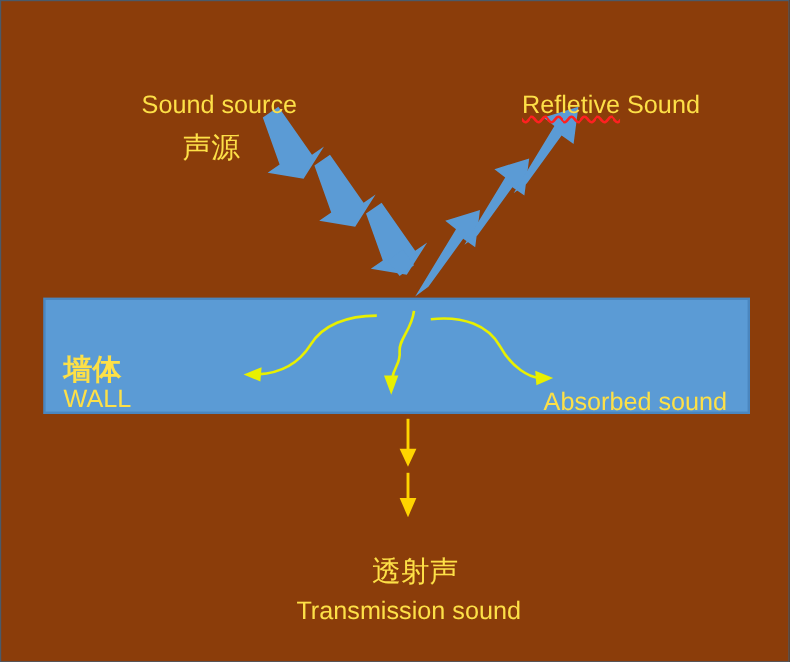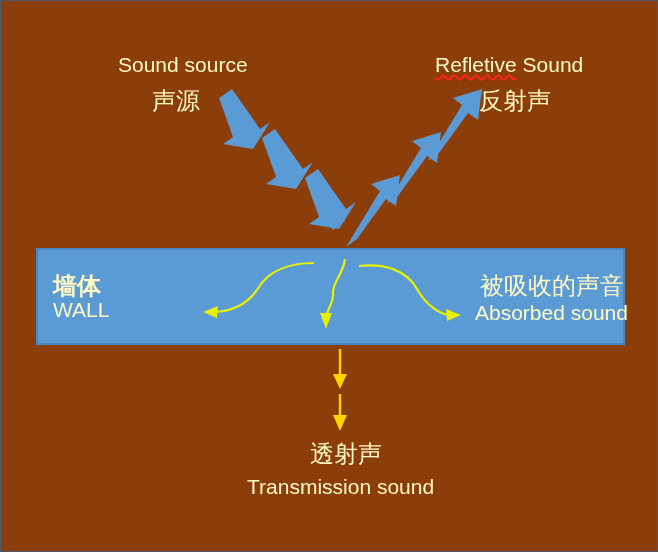--- a/index.html
+++ b/index.html
@@ -19,24 +19,25 @@
   }
   #svg-layer {
     position: absolute;
     left: 0;
     top: 0;
     width: 658px;
     height: 552px;
   }
   .lbl {
     position: absolute;
-    color: #fef9c3;
+    color: #fde047;
     font-family: "Liberation Sans", sans-serif;
     white-space: nowrap;
     line-height: 1.1;
+    margin-top: 23px;
   }
   .lbl-en { font-size: 21px; }
   .lbl-cn { font-size: 24px; }
 
   #label-sound-source-en { left: 117px; top: 52px; }
   #label-sound-source-cn { left: 151px; top: 87px; }
 
   #label-reflective-en {
     left: 434px; top: 52px;
   }
@@ -45,21 +46,21 @@
     text-decoration-skip-ink: none;
     text-underline-offset: 2px;
     text-align: right;
   }
   #label-reflective-cn { left: 478px; top: 87px; }
 
   #label-wall-cn { left: 52px; top: 272px; font-weight: bold; }
   #label-wall-en { left: 52px; top: 297px; text-align: center; }
 
   #label-absorbed-cn { left: 479px; top: 272px; }
-  #label-absorbed-en { left: 474px; top: 300px; }
+  #label-absorbed-en { left: 452px; top: 300px; }
 
   #label-transmission-cn { left: 309px; top: 440px; }
   #label-transmission-en { left: 246px; top: 474px; }
 </style>
 </head>
 <body>
 
 <div id="stage">
 
   <svg id="svg-layer" viewBox="0 0 658 552" xmlns="http://www.w3.org/2000/svg">
@@ -105,27 +106,25 @@
       <polygon points="339,430 332,414 346,414" stroke="none"></polygon>
     </g>
   </svg>
 
   <div class="lbl lbl-en" id="label-sound-source-en">Sound source</div>
 
   <div class="lbl lbl-cn" id="label-sound-source-cn">声源</div>
 
   <div class="lbl lbl-en" id="label-reflective-en"><span class="spell">Refletive</span><span> Sound</span></div>
 
-  <div class="lbl lbl-cn" id="label-reflective-cn">反射声</div>
 
   <div class="lbl lbl-cn" id="label-wall-cn">墙体</div>
 
   <div class="lbl lbl-en" id="label-wall-en">WALL</div>
 
-  <div class="lbl lbl-cn" id="label-absorbed-cn">被吸收的声音</div>
 
   <div class="lbl lbl-en" id="label-absorbed-en">Absorbed sound</div>
 
   <div class="lbl lbl-cn" id="label-transmission-cn">透射声</div>
 
   <div class="lbl lbl-en" id="label-transmission-en">Transmission sound</div>
 
 </div>
 
 </body></html>

